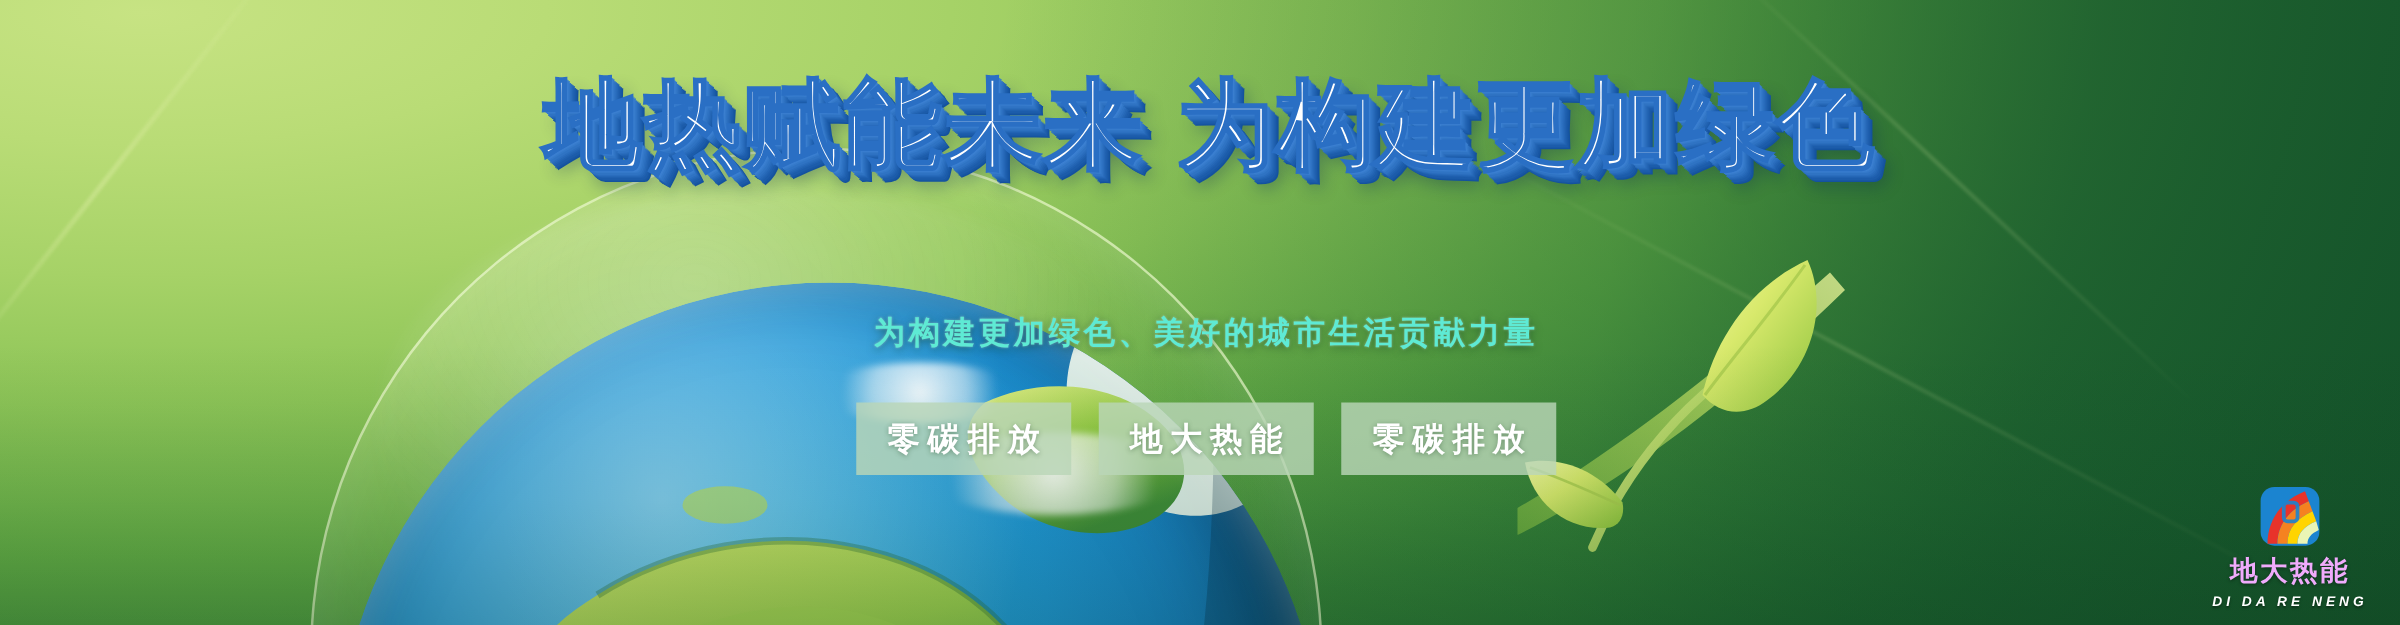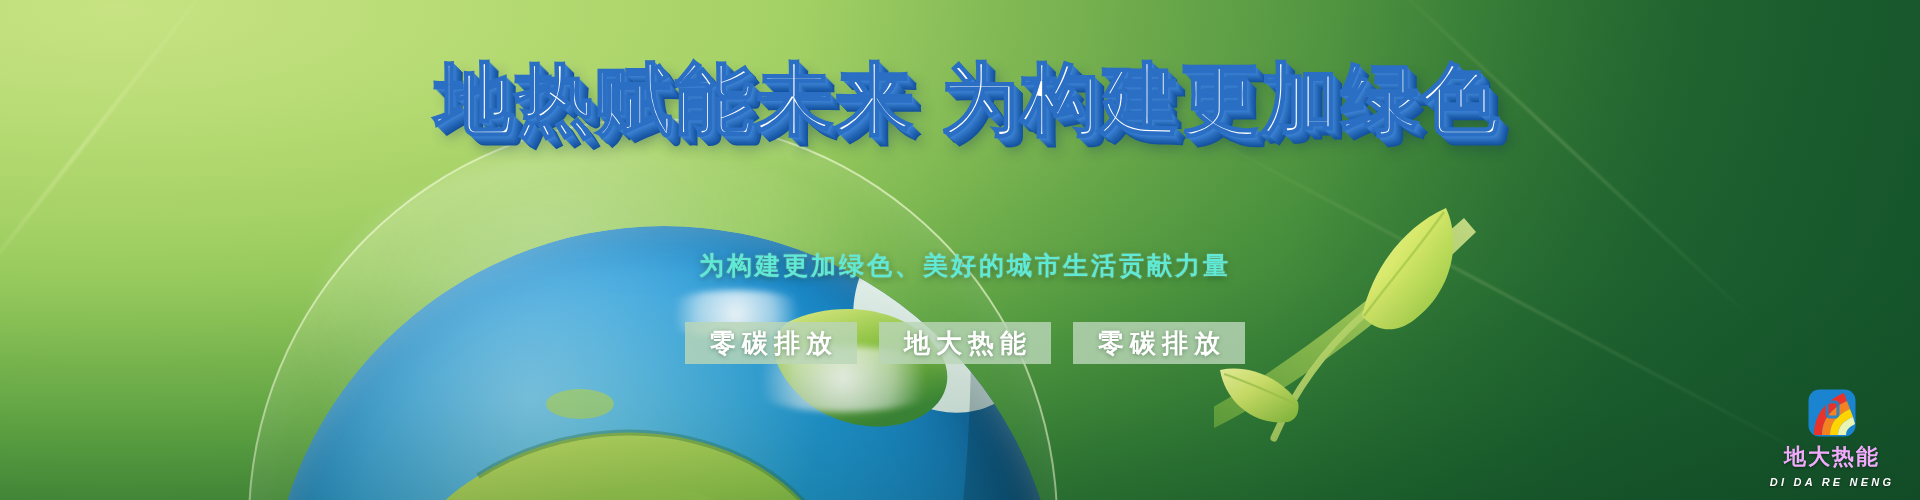--- a/index.html
+++ b/index.html
@@ -173,21 +173,21 @@
   .tags{
     position:absolute;
     left:0; right:0; top:322px;
     display:flex;
     justify-content:center;
     gap:22px;
     padding-left:10px;
   }
   .tag{
     min-width:172px;
-    height:42px;
+    height:58px;
     display:flex;
     align-items:center;
     justify-content:center;
     background:rgba(186,214,183,.82);
     color:#ffffff;
     font-size:26px;
     font-weight:700;
     letter-spacing:6px;
     text-indent:6px;
     text-shadow:0 1px 4px rgba(40,80,45,.45);

